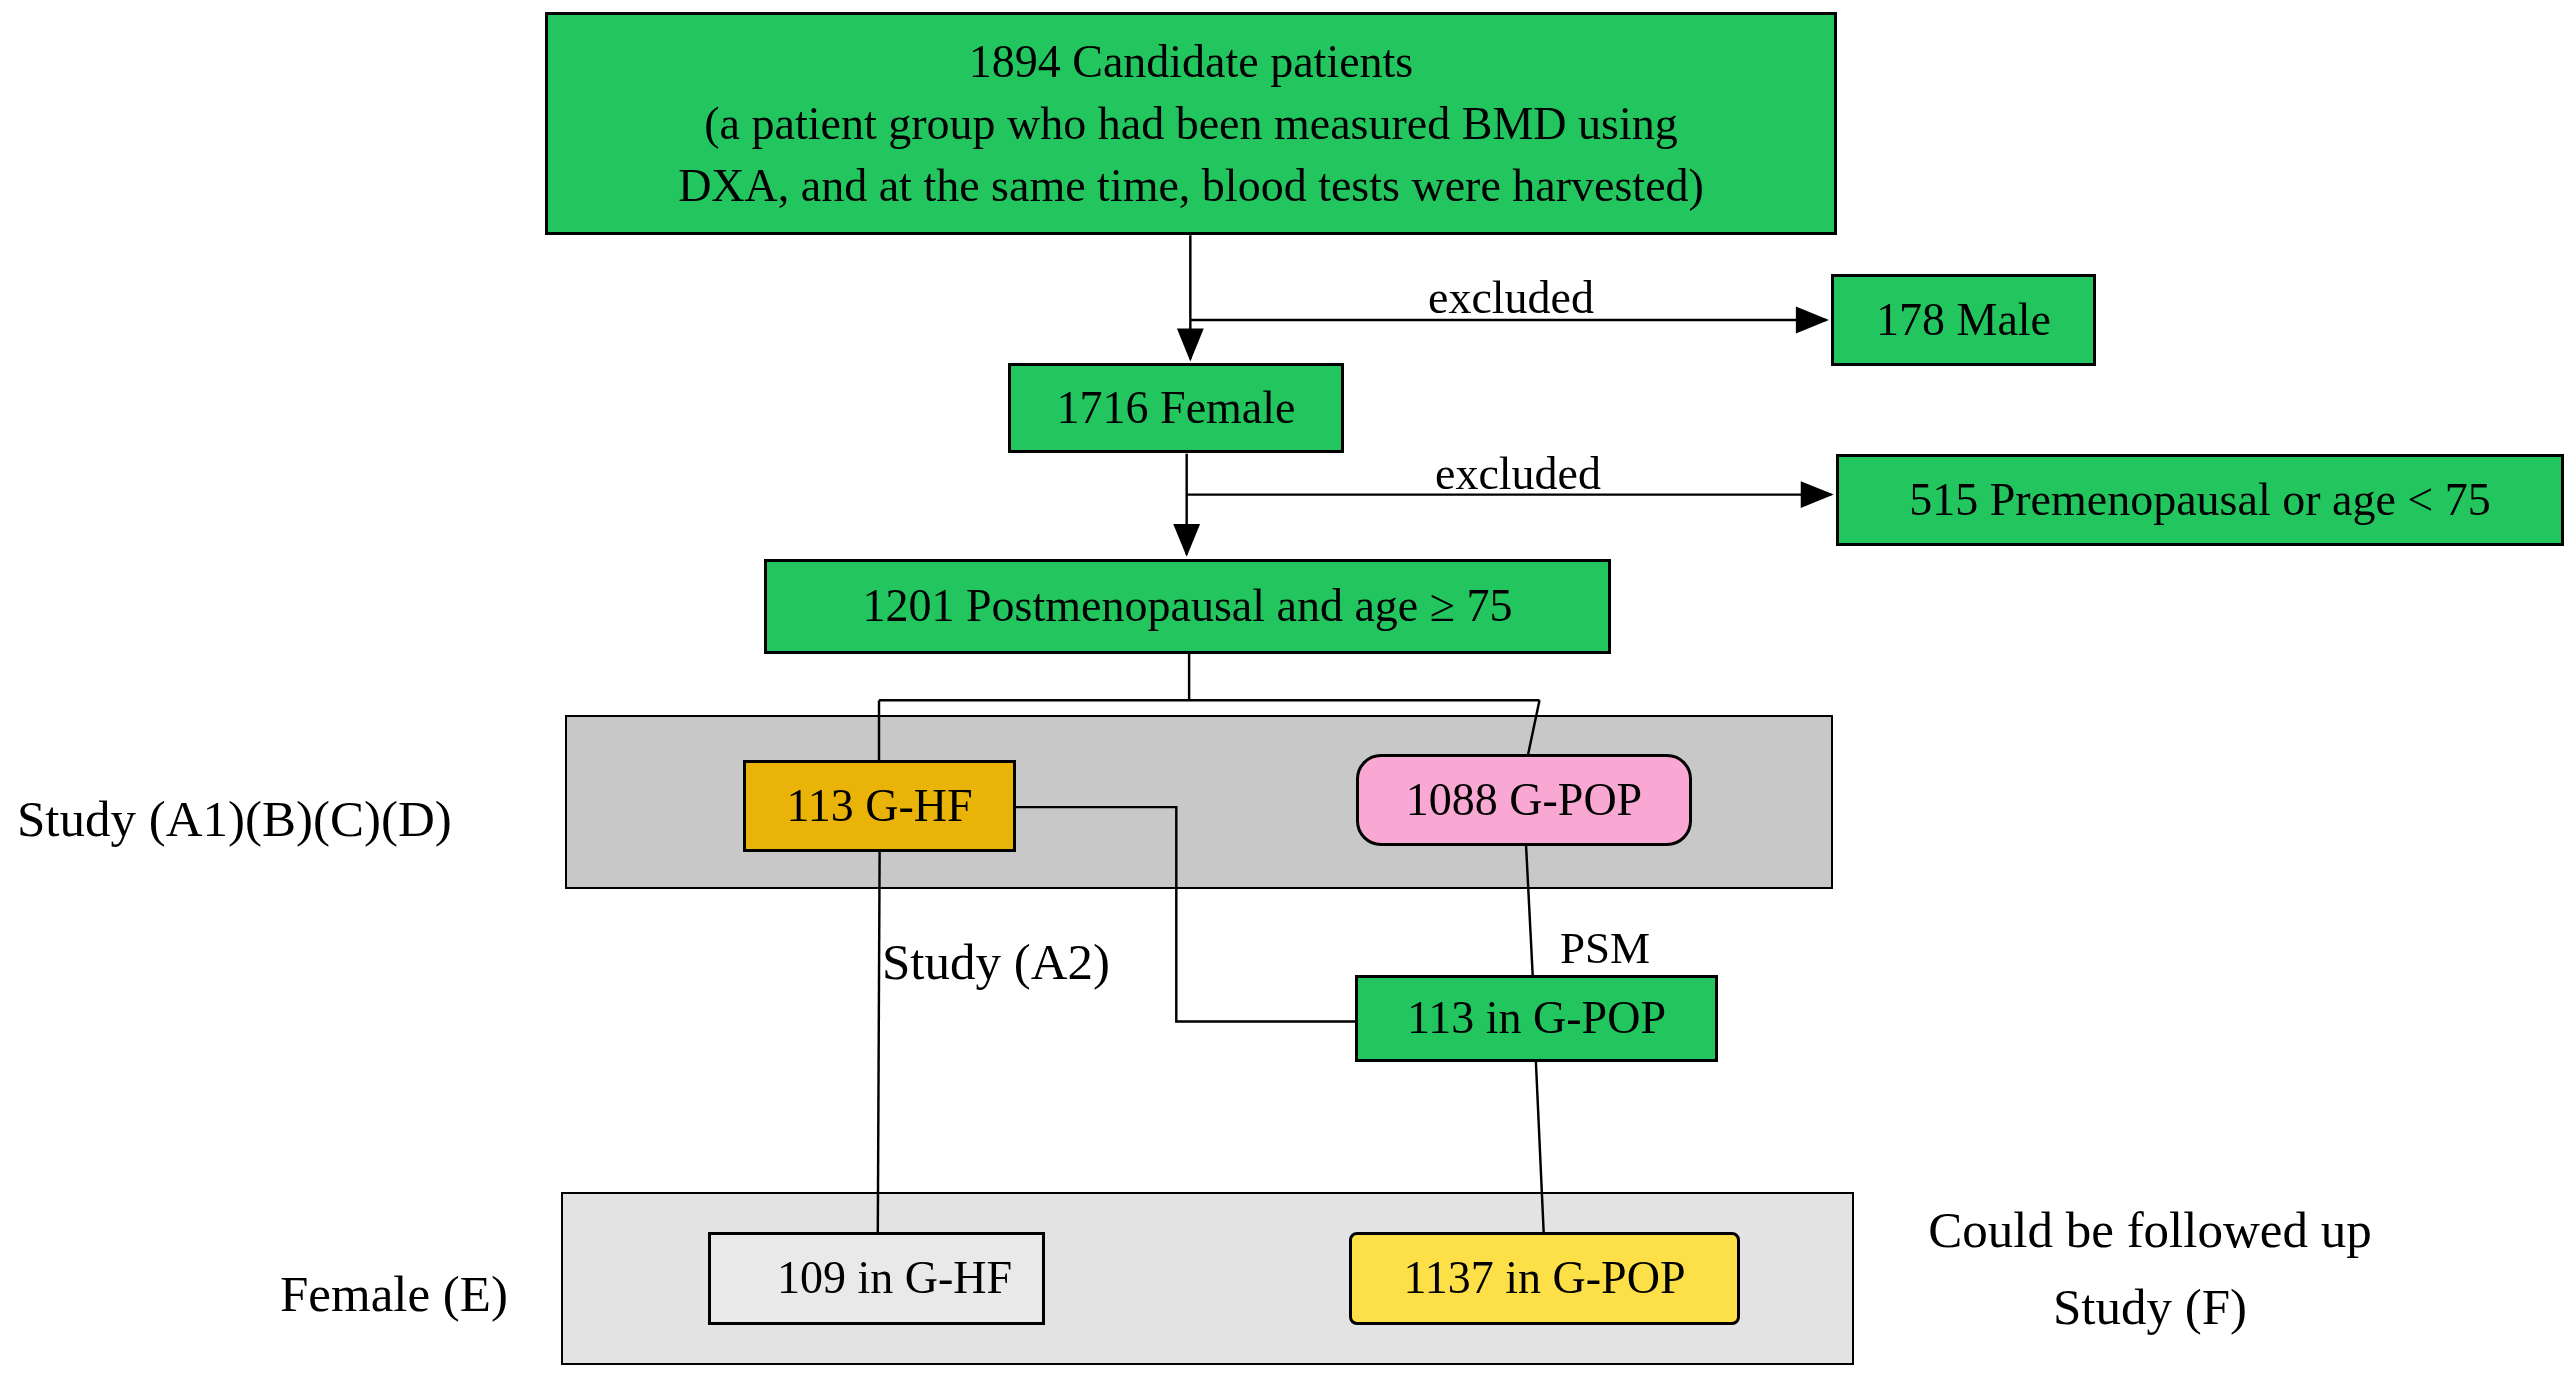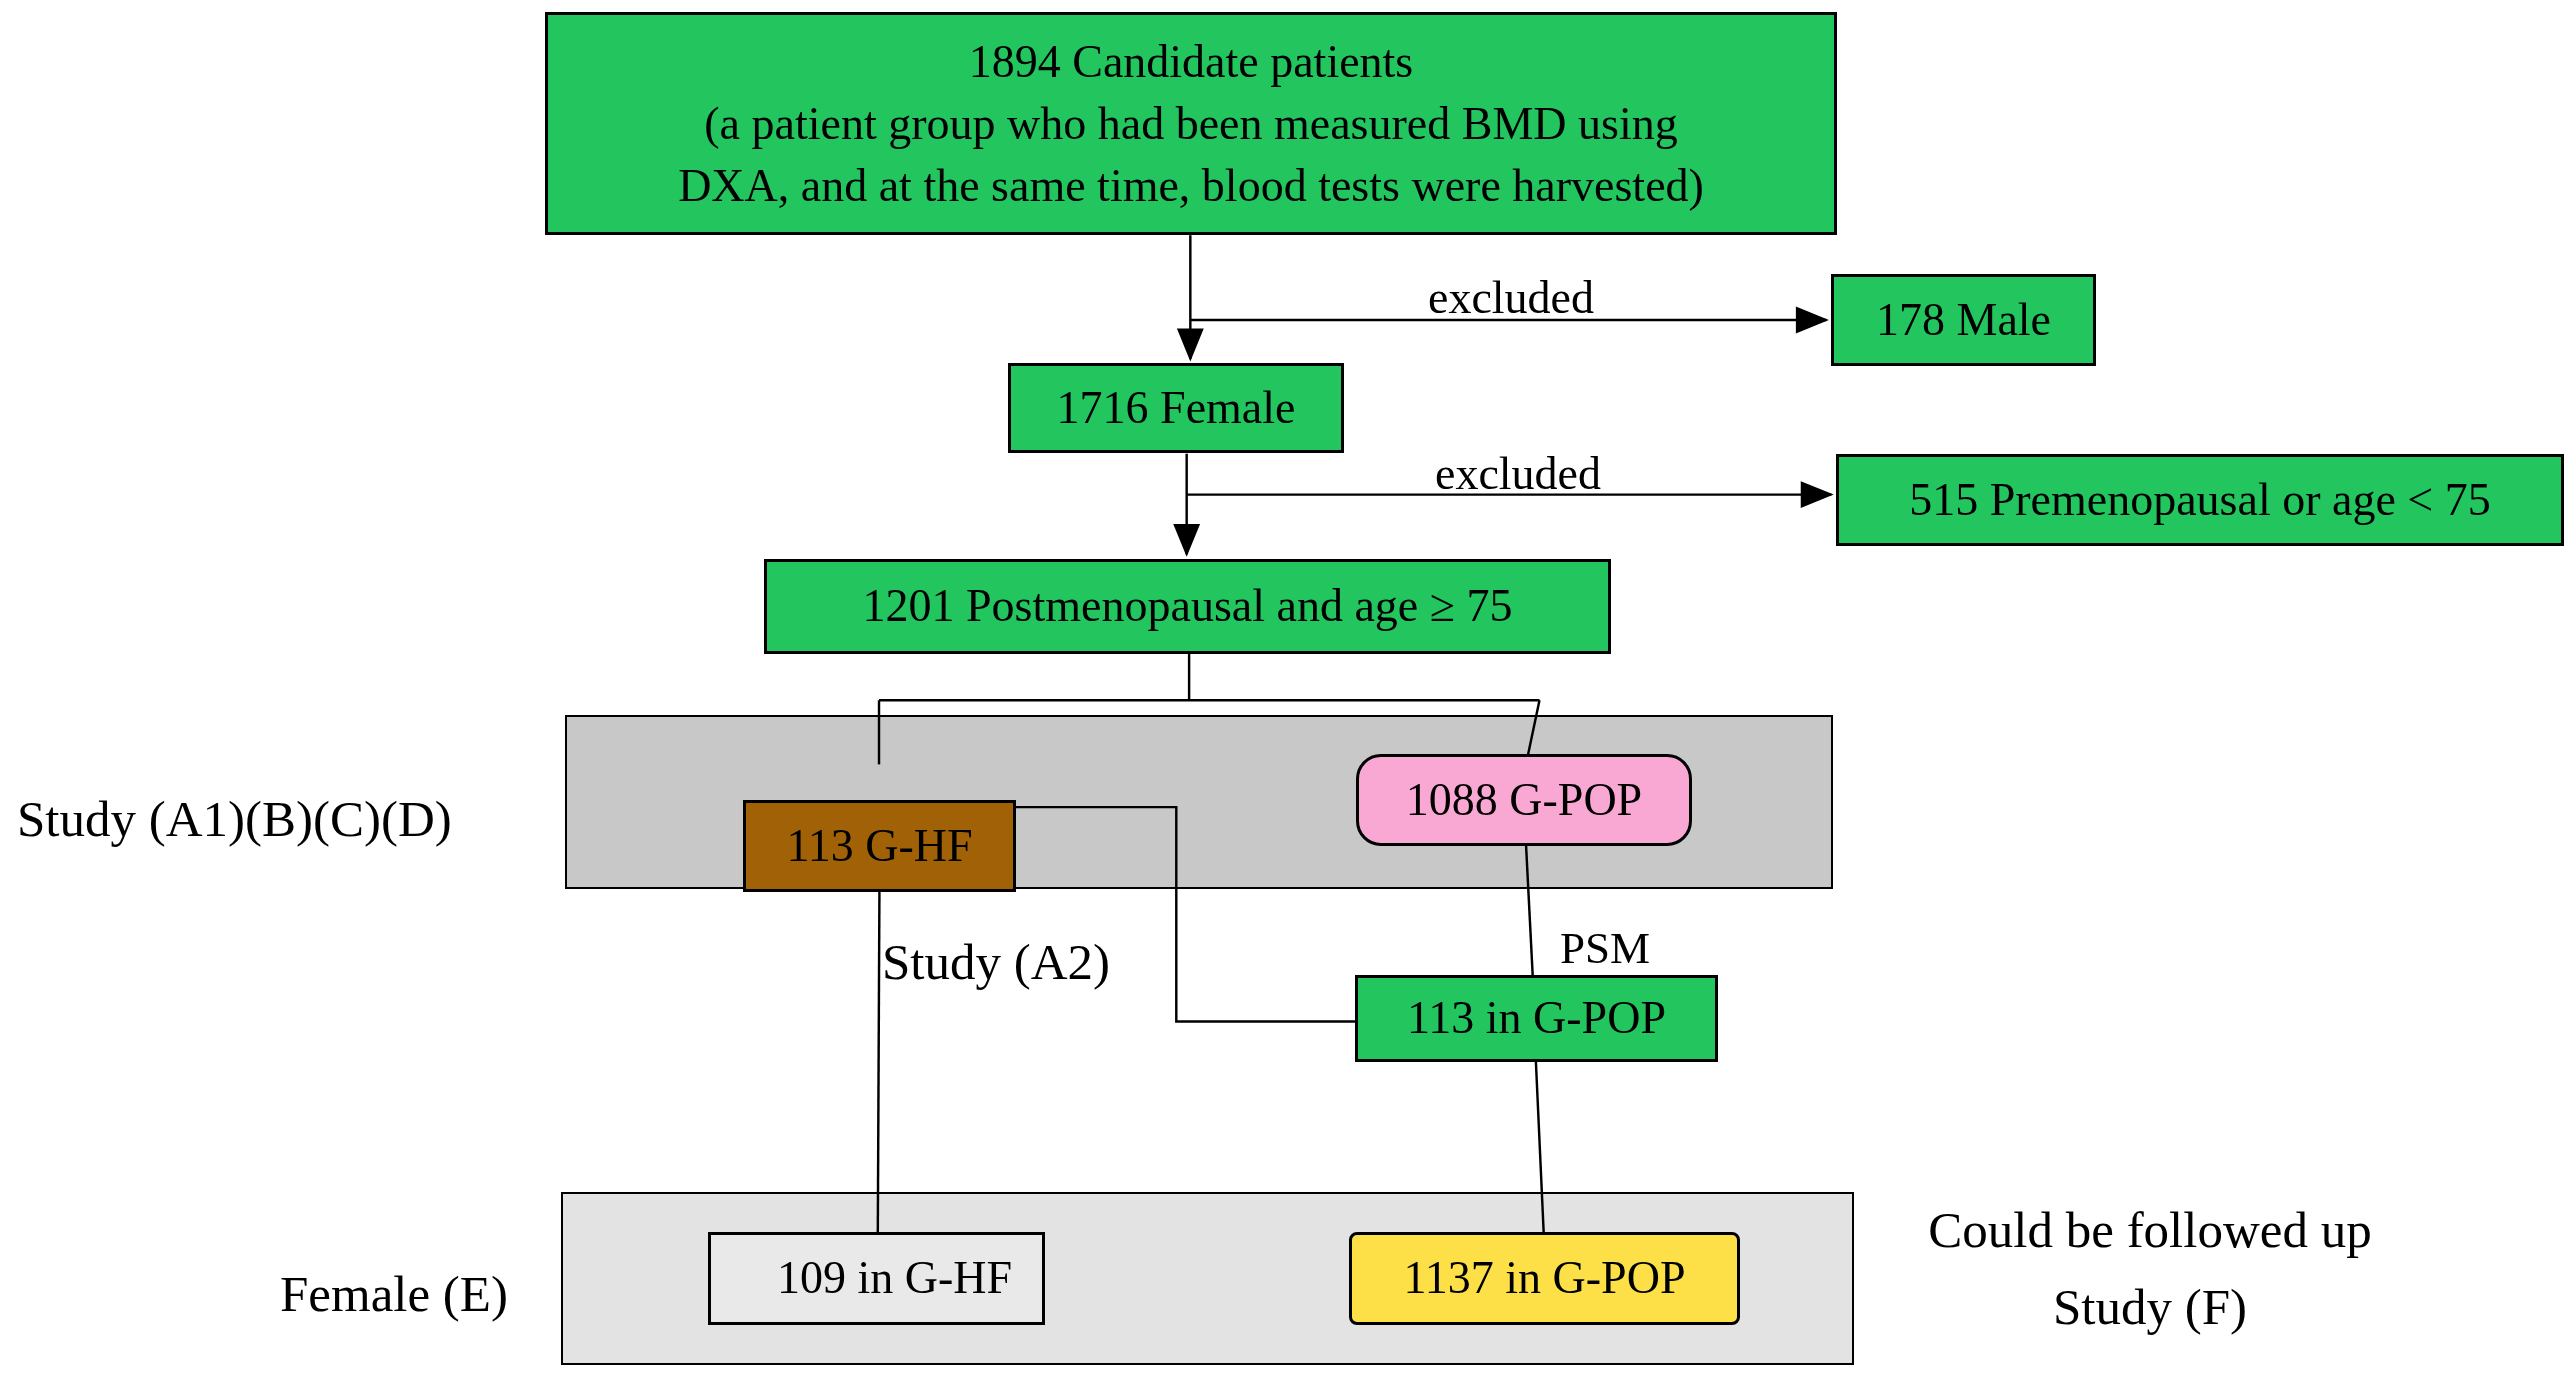--- a/index.html
+++ b/index.html
@@ -69,21 +69,21 @@
   </div>
 
   <div class="box" style="left:1831px;top:274px;width:265px;height:92px;">178 Male</div>
 
   <div class="box" style="left:1008px;top:363px;width:336px;height:90px;">1716 Female</div>
 
   <div class="box" style="left:1836px;top:454px;width:728px;height:92px;">515 Premenopausal or age &lt; 75</div>
 
   <div class="box" style="left:764px;top:559px;width:847px;height:95px;">1201 Postmenopausal and age ≥ 75</div>
 
-  <div class="box" style="left:743px;top:760px;width:273px;height:92px;background:#a16207;margin-top:40px;">113 G-HF</div>
+  <div class="box" style="left:743px;top:760px;width:273px;height:92px;background:#eab308;">113 G-HF</div>
 
   <div class="box" style="left:1356px;top:754px;width:336px;height:92px;background:#f9a8d4;border-radius:25px;">1088 G-POP</div>
 
   <div class="box" style="left:1355px;top:975px;width:363px;height:87px;">113 in G-POP</div>
 
   <div class="box" style="left:708px;top:1232px;width:337px;height:93px;background:#e9e9e9;padding-left:36px;">109 in G-HF</div>
 
   <div class="box" style="left:1349px;top:1232px;width:391px;height:93px;background:#fde047;border-radius:8px;">1137 in G-POP</div>
 
   <div class="lbl lbl-sm" style="left:1428px;top:251px;">excluded</div>

